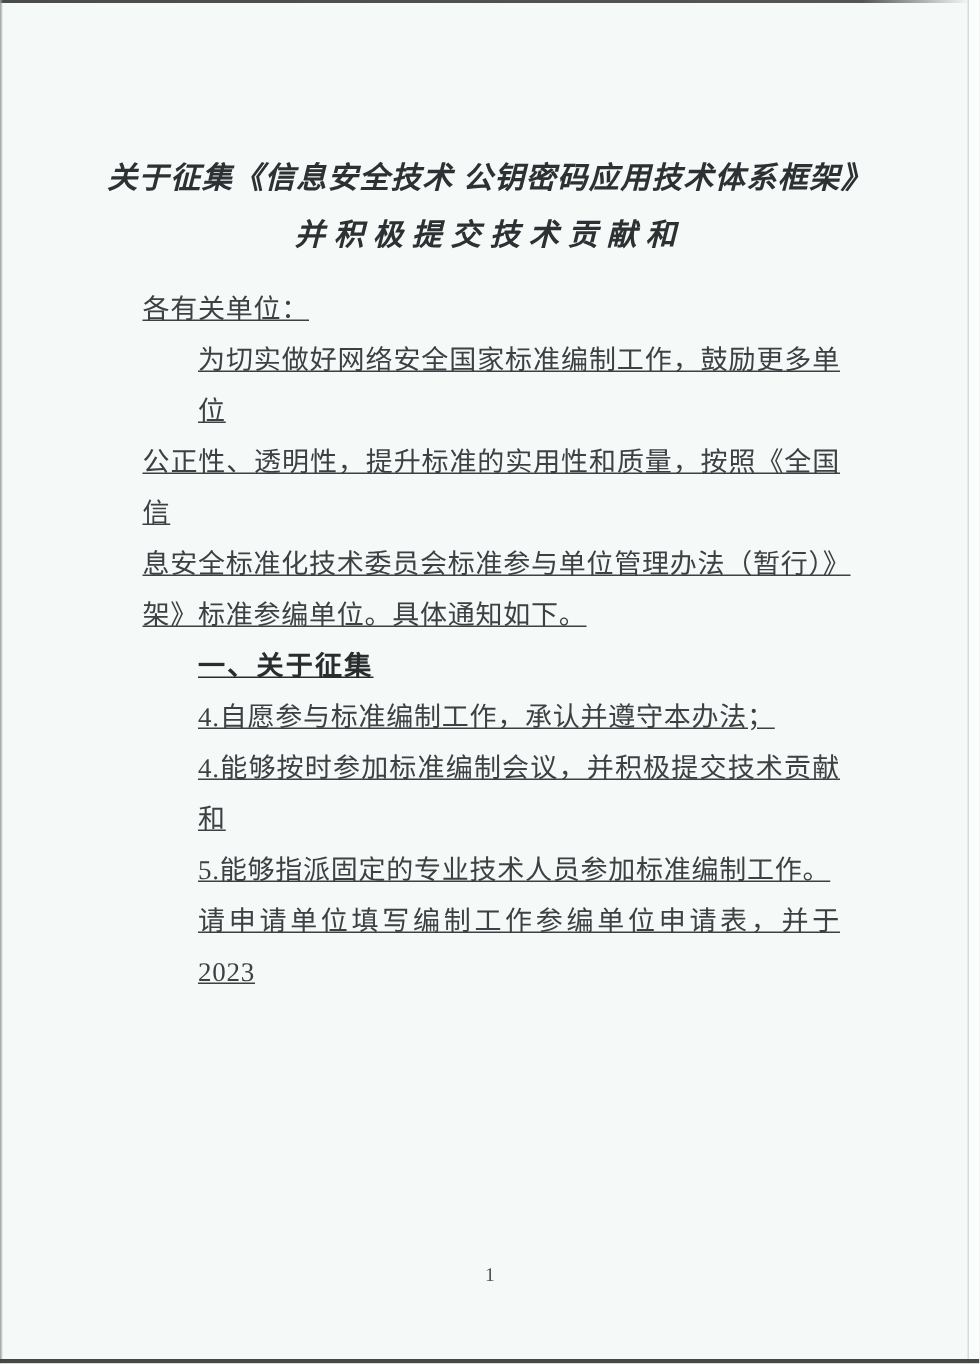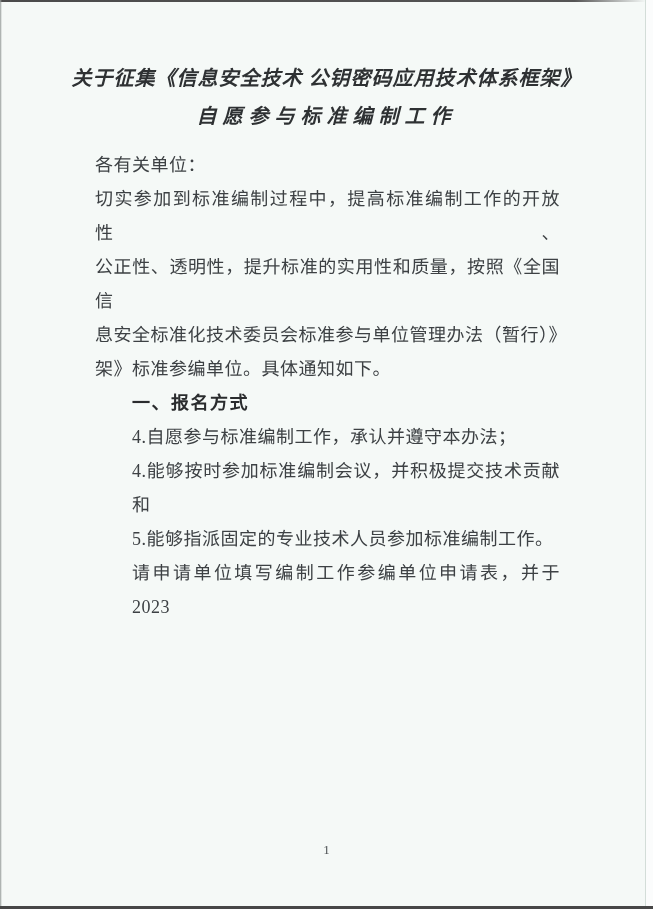--- a/index.html
+++ b/index.html
@@ -33,21 +33,21 @@
   .edge-right-line {
     position: absolute; top: 0; bottom: 0; right: 7px; width: 1px;
     background: #d3ddd8;
   }
   .edge-right-strip {
     position: absolute; top: 0; bottom: 0; right: 0; width: 7px;
     background: #fbfcfc;
   }
   
   .title-block {
-    padding-top: 59px;
+    padding-top: 100px;
     text-align: center;
     color: #2e3133;
   }
   .title-line {
     font-size: 20px;
     line-height: 38px;
     font-style: italic;
     font-weight: bold;
     letter-spacing: 1px;
   }
@@ -58,20 +58,21 @@
   .doc-body {
     margin: 13px 93px 0 95px;
     width: 465px;
     font-size: 18px;
     line-height: 34px;
     letter-spacing: 0.5px;
     color: #3d4144;
   }
   .line {
     white-space: nowrap;
+    text-decoration: underline;
   }
   .line.fill {
     white-space: normal;
     text-align: justify;
     text-align-last: justify;
     text-justify: inter-character;
   }
   .line.indent {
     padding-left: 37px;
   }
@@ -98,30 +99,30 @@
 <div class="page">
 
   <div class="edge-top"></div>
   <div class="edge-left"></div>
   <div class="edge-right-strip"></div>
   <div class="edge-right-line"></div>
   <div class="edge-bottom"></div>
 
   <div class="title-block">
     <div class="title-line">关于征集《信息安全技术 公钥密码应用技术体系框架》</div>
-    <div class="title-line second">自愿参与标准编制工作</div>
+    <div class="title-line second">并积极提交技术贡献和</div>
   </div>
 
   <div class="doc-body">
     <div class="line">各有关单位：</div>
-    <div class="line fill">切实参加到标准编制过程中，提高标准编制工作的开放性、</div>
+    <div class="line indent fill">为切实做好网络安全国家标准编制工作，鼓励更多单位</div>
     <div class="line fill">公正性、透明性，提升标准的实用性和质量，按照《全国信</div>
     <div class="line fill">息安全标准化技术委员会标准参与单位管理办法（暂行）》</div>
     <div class="line">架》标准参编单位。具体通知如下。</div>
-    <div class="line indent heading">一、报名方式</div>
+    <div class="line indent heading">一、关于征集</div>
     <div class="line indent">4.自愿参与标准编制工作，承认并遵守本办法；</div>
     <div class="line indent fill">4.能够按时参加标准编制会议，并积极提交技术贡献和</div>
     <div class="line indent">5.能够指派固定的专业技术人员参加标准编制工作。</div>
     <div class="line indent fill">请申请单位填写编制工作参编单位申请表，并于 2023</div>
 
   </div>
 
   <div class="page-footer">1</div>
 
 </div>

